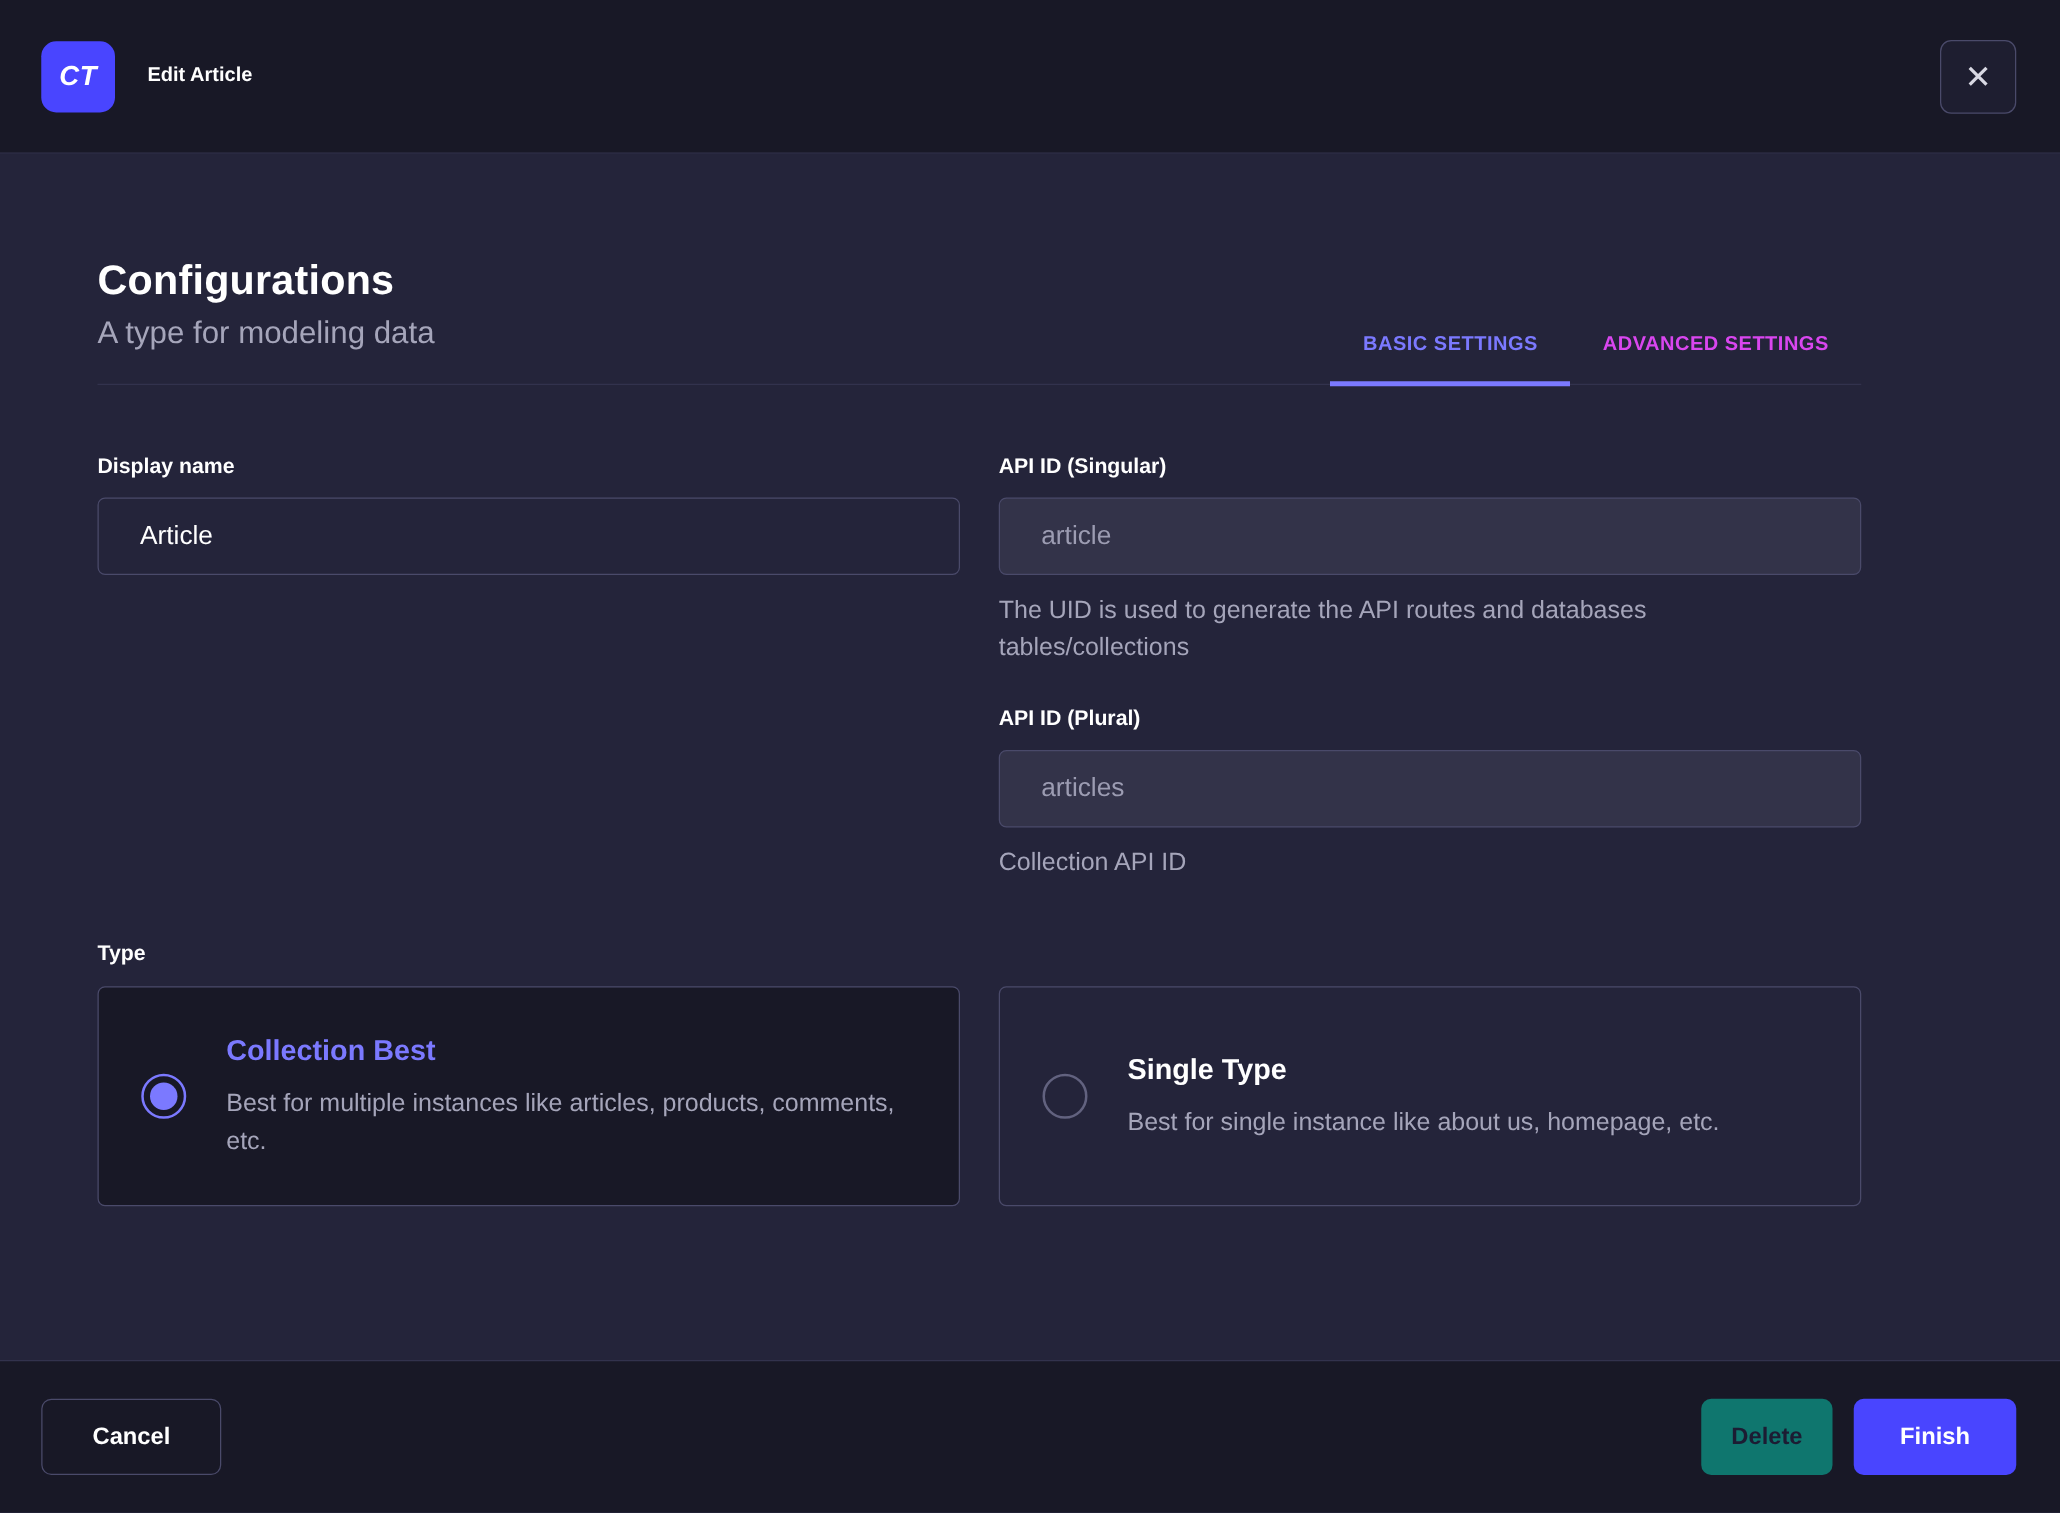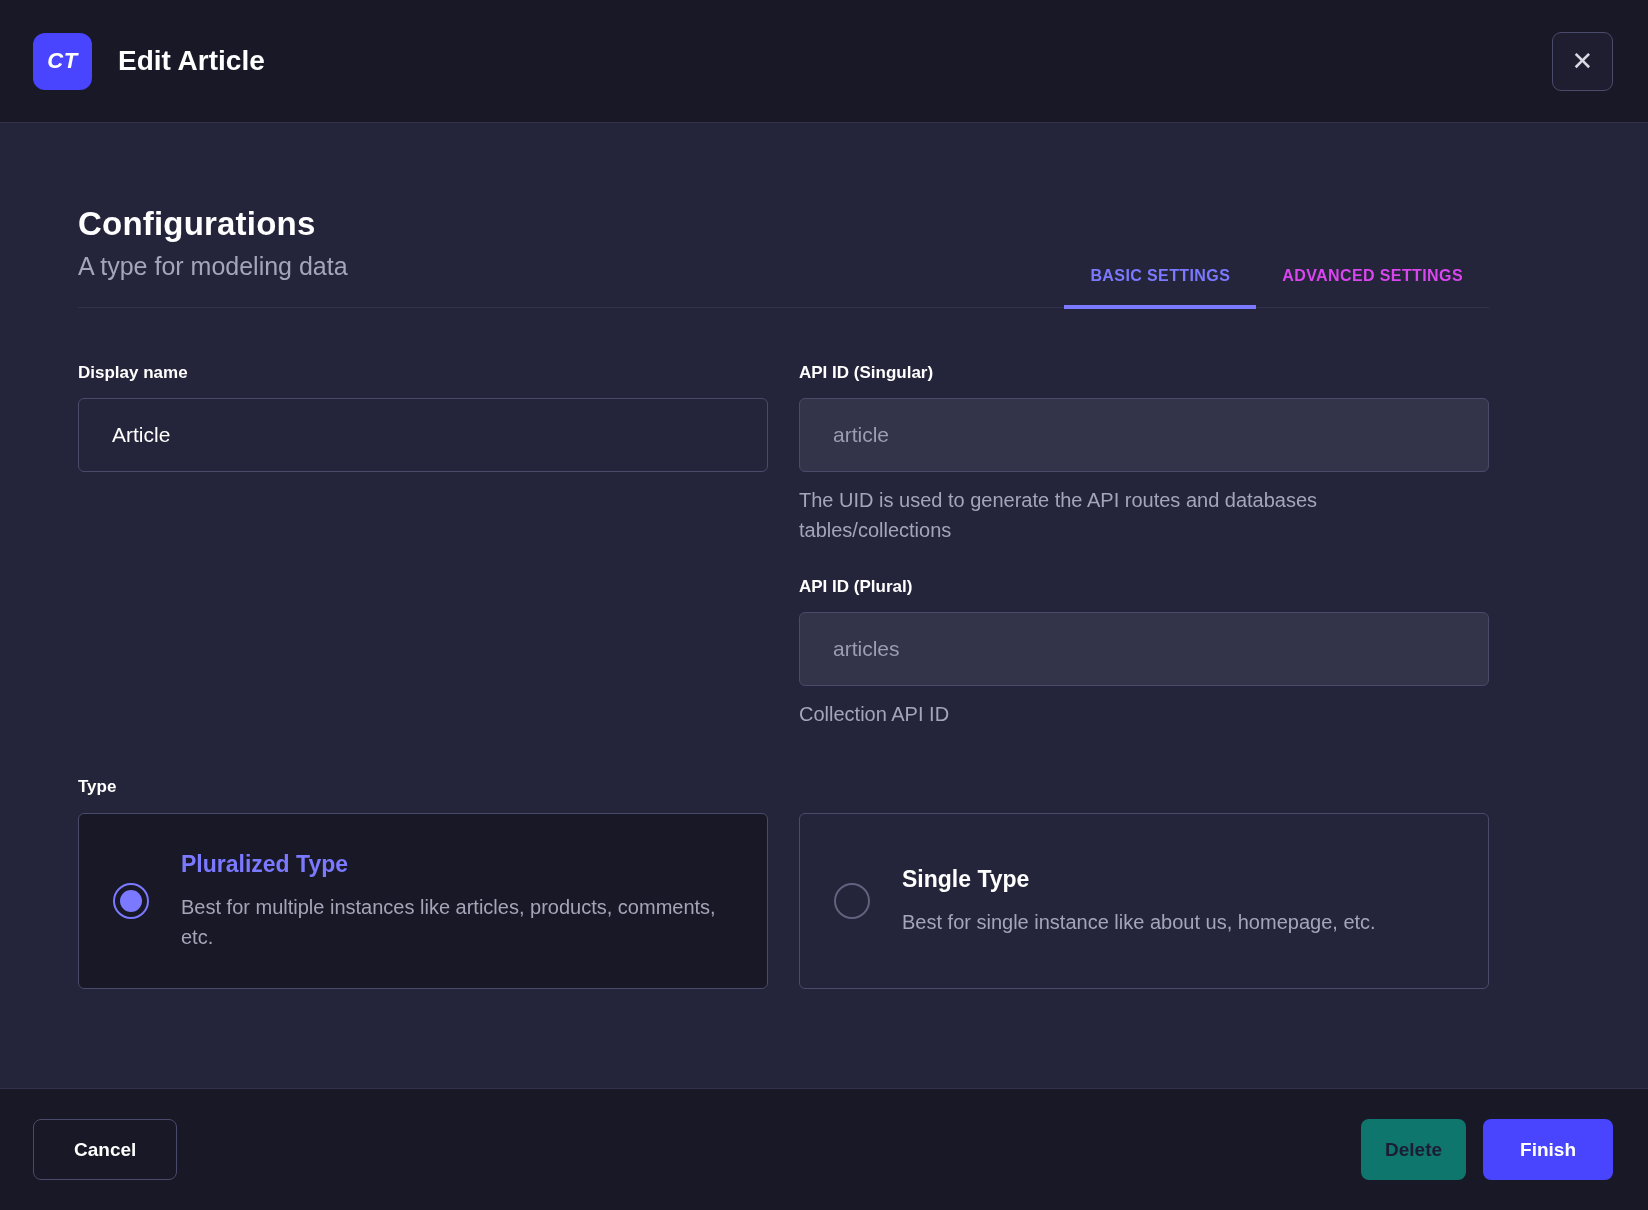--- a/index.html
+++ b/index.html
@@ -19,21 +19,21 @@
     display: flex; align-items: center;
     padding: 0 35px 0 33px;
   }
   .ct-badge {
     width: 59px; height: 57px; border-radius: 12px;
     background: #4945ff;
     display: flex; align-items: center; justify-content: center;
     font-style: italic; font-weight: bold; font-size: 22px; color: #ffffff;
     letter-spacing: 0.5px;
   }
-  .modal-title { font-size: 28px; font-weight: bold; margin-left: 26px; }
+  .modal-title { font-size: 16px; font-weight: bold; margin-left: 26px; }
   .header-spacer { flex: 1; }
   .close-btn {
     width: 61px; height: 59px; border-radius: 9px;
     background: #1e1e30; border: 1px solid #4a4a6a;
     color: #d9d9e3; font-size: 26px; line-height: 1;
     display: flex; align-items: center; justify-content: center;
     cursor: pointer;
   }
 
   
@@ -55,21 +55,21 @@
     text-transform: uppercase;
   }
   .tab.active { color: #7b79ff; border-bottom-color: #7b79ff; }
 
   
   .form-grid { display: flex; gap: 31px; margin-top: 55px; }
   .form-col { width: 690px; flex: 0 0 690px; }
   .field-label { font-size: 17px; font-weight: bold; display: block; }
   .text-input {
     margin-top: 15px;
-    width: 100%; height: 74px;
+    width: 100%; height: 62px;
     background: transparent;
     border: 1px solid #4a4a6a; border-radius: 6px;
     color: #ffffff; font-size: 21px;
     font-family: "Liberation Sans", sans-serif;
     padding: 0 33px; outline: none;
   }
   .text-input.filled {
     background: #333349;
     color: #9c9cb2;
   }
@@ -178,21 +178,21 @@
 
     <div class="type-section">
       <label class="field-label">Type</label>
       <div class="type-cards">
 
         <div class="type-card selected">
           <div class="radio">
             <div class="radio-dot"></div>
           </div>
           <div class="type-card-text">
-            <div class="type-card-title">Pluralized Type</div>
+            <div class="type-card-title">Collection Best</div>
             <div class="type-card-desc">Best for multiple instances like articles, products, comments, etc.</div>
           </div>
         </div>
 
         <div class="type-card">
           <div class="radio">
             <div class="radio-dot"></div>
           </div>
           <div class="type-card-text">
             <div class="type-card-title">Single Type</div>

